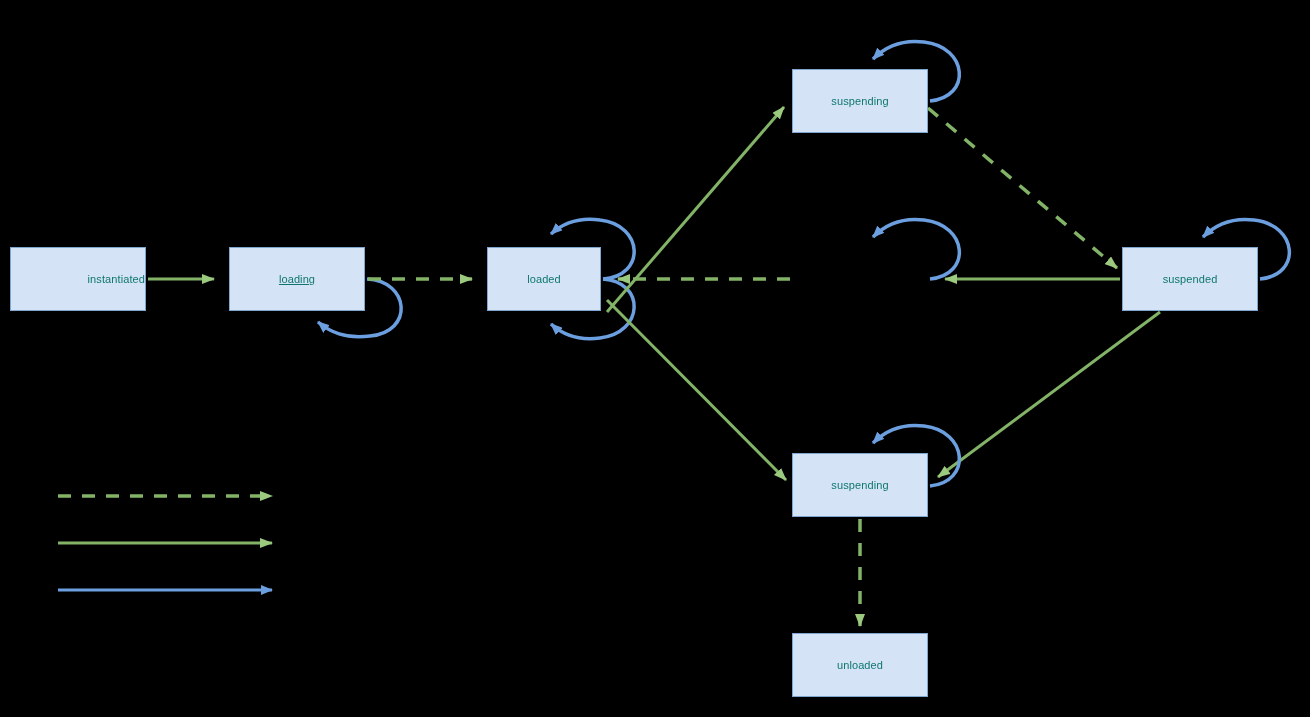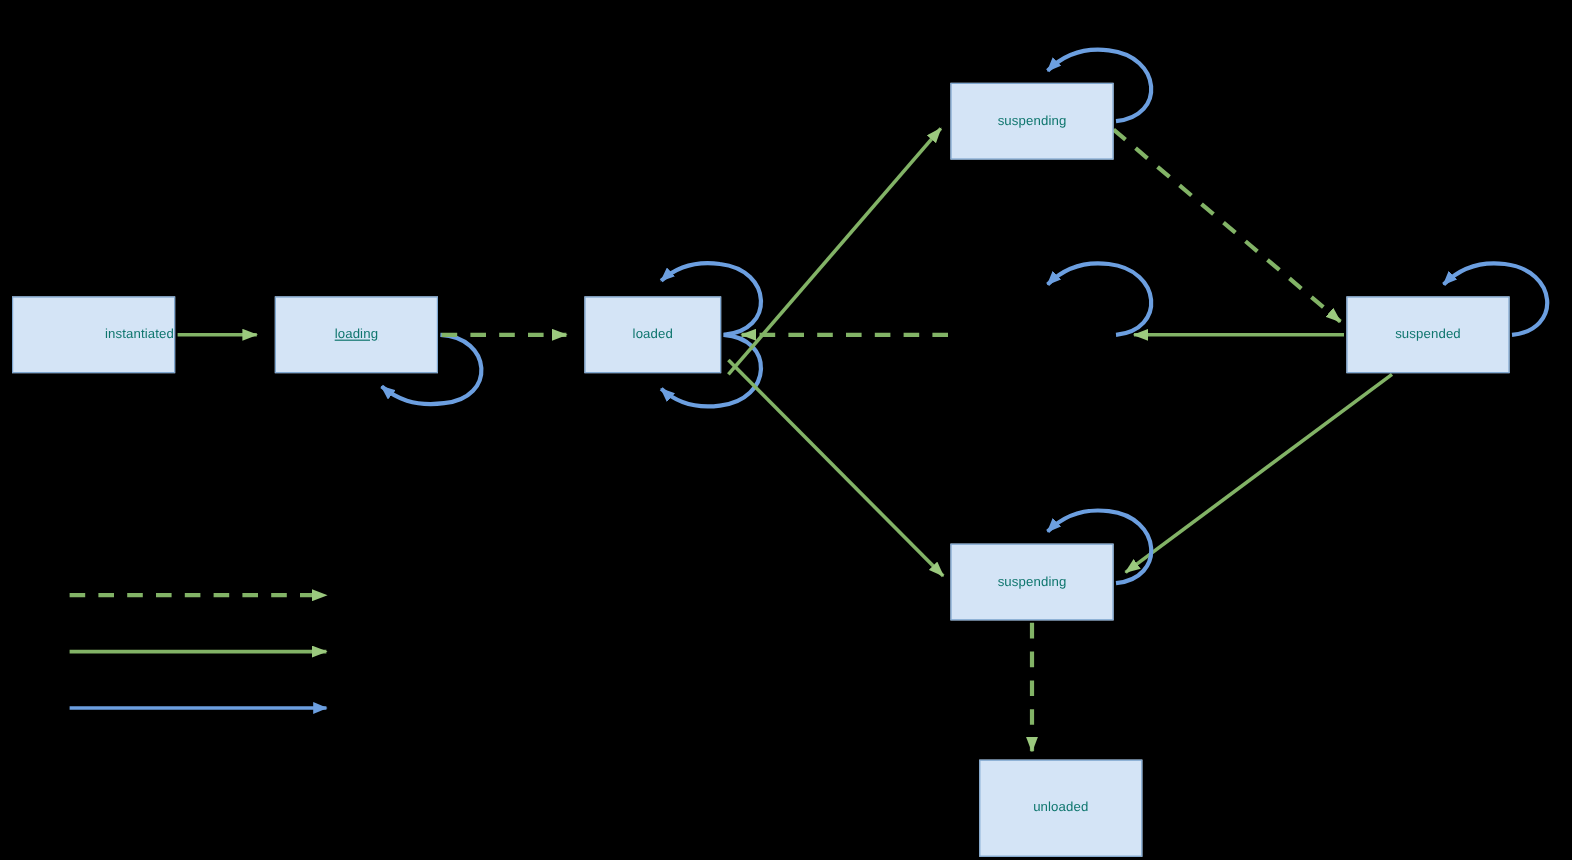--- a/index.html
+++ b/index.html
@@ -122,17 +122,17 @@
 
 
   <div class="state-node" style="left:1122px; top:247px; width:136px; height:64px;">
     <span class="node-label">suspended</span>
   </div>
 
   <div class="state-node" style="left:792px; top:453px; width:136px; height:64px;">
     <span class="node-label">suspending</span>
   </div>
 
-  <div class="state-node" style="left:792px; top:633px; width:136px; height:81px;margin-left:24px;">
+  <div class="state-node" style="left:792px; top:633px; width:136px; height:64px;">
     <span class="node-label">unloaded</span>
   </div>
 
 </div>
 
 </body></html>

